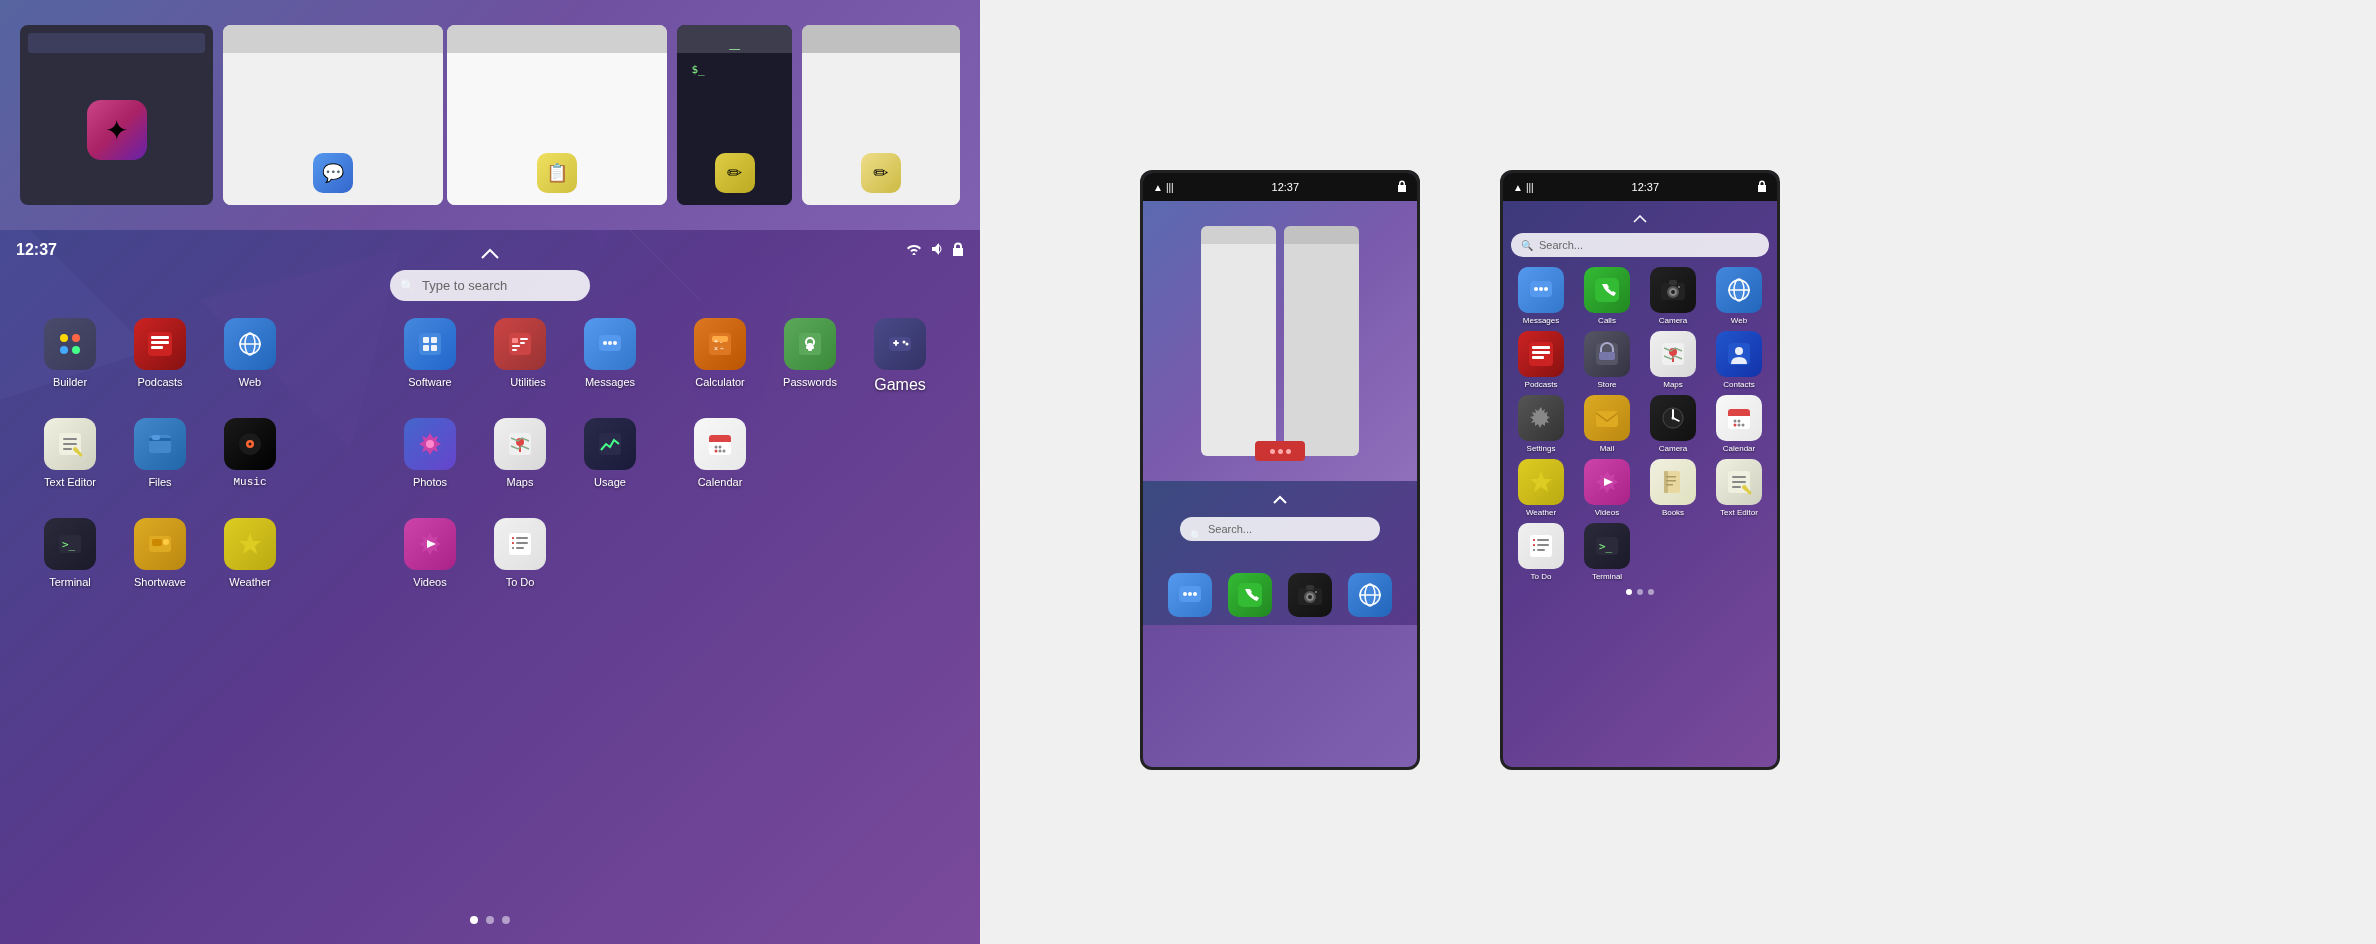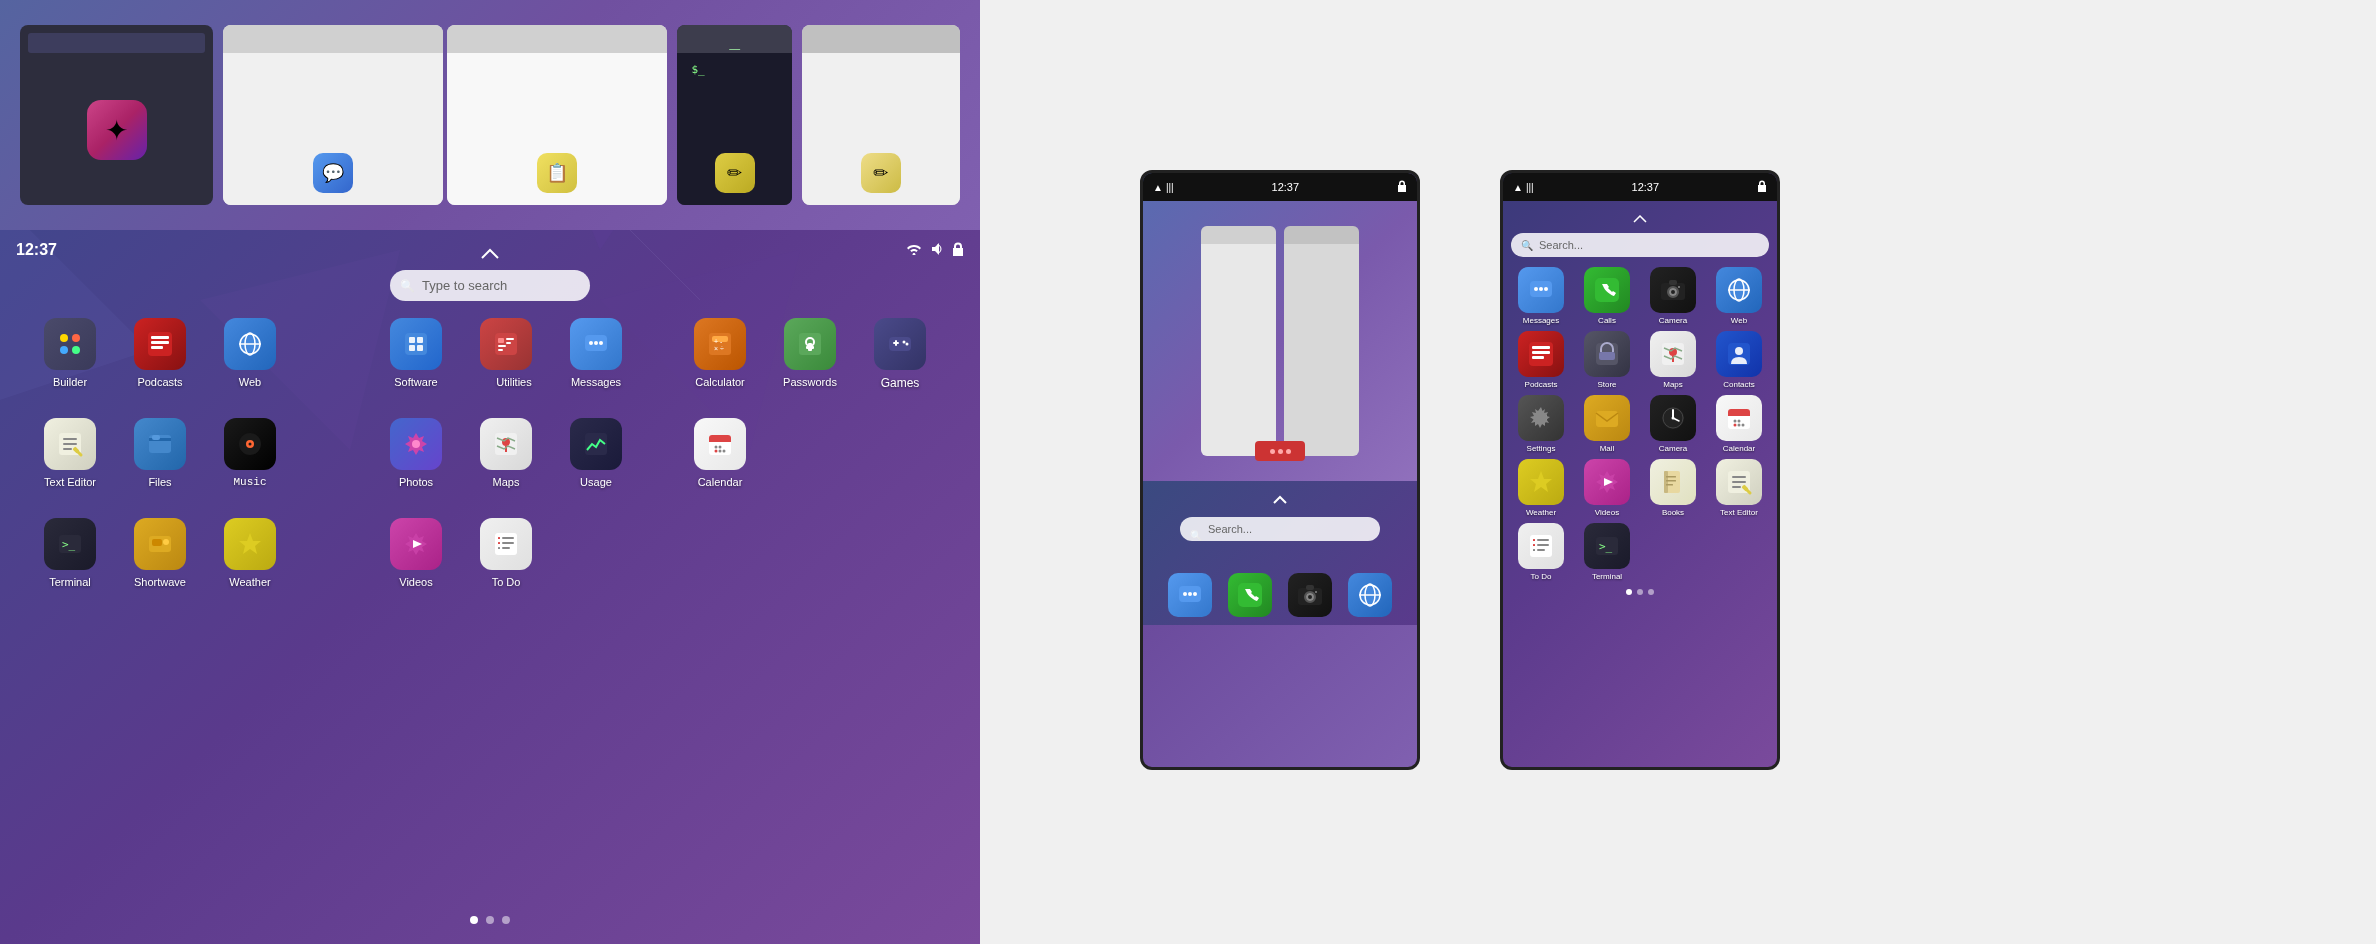--- a/index.html
+++ b/index.html
@@ -631,21 +631,21 @@
       <div class="app-item">
         <div style="width: 52px; height: 52px; border-radius: 12px; display: flex; align-items: center; justify-content: center; margin-bottom: 6px; background: linear-gradient(135deg, rgb(221, 204, 34), rgb(187, 170, 17));">
           <svg width="28" height="28" viewBox="0 0 28 28">
             <polygon points="14,3 17,11 25,11 19,16 21,24 14,19 7,24 9,16 3,11 11,11" fill="#ddcc22"></polygon>
           </svg>
         </div>
         <span class="app-label" style="font-size: 11px;">Weather</span>
       </div>
     </div>
 
-  <div style="position:absolute;top:310px;left:376px;display:grid;grid-template-columns:repeat(3,80px);grid-template-rows:repeat(3,90px);gap:10px;z-index:10;" id="app-grid-center">
+  <div style="position:absolute;top:310px;left:390px;display:grid;grid-template-columns:repeat(3,80px);grid-template-rows:repeat(3,90px);gap:10px;z-index:10;" id="app-grid-center">
       <div class="app-item">
         <div style="width: 52px; height: 52px; border-radius: 12px; display: flex; align-items: center; justify-content: center; margin-bottom: 6px; background: linear-gradient(135deg, rgb(68, 136, 221), rgb(34, 102, 204));">
           <svg width="28" height="28" viewBox="0 0 28 28">
             <rect x="3" y="3" width="22" height="22" rx="4" fill="#4488dd"></rect>
             <rect x="7" y="7" width="6" height="6" rx="1" fill="white" opacity="0.9"></rect>
             <rect x="15" y="7" width="6" height="6" rx="1" fill="white" opacity="0.9"></rect>
             <rect x="7" y="15" width="6" height="6" rx="1" fill="white" opacity="0.9"></rect>
             <rect x="15" y="15" width="6" height="6" rx="1" fill="white" opacity="0.9"></rect>
           </svg>
         </div>
@@ -759,21 +759,21 @@
       <div class="app-item">
         <div style="width: 52px; height: 52px; border-radius: 12px; display: flex; align-items: center; justify-content: center; margin-bottom: 6px; background: linear-gradient(135deg, rgb(74, 74, 138), rgb(51, 51, 102));">
           <svg width="28" height="28" viewBox="0 0 28 28">
             <rect x="3" y="7" width="22" height="14" rx="4" fill="#4a4a8a"></rect>
             <rect x="7" y="12" width="6" height="2" rx="1" fill="white"></rect>
             <rect x="9" y="10" width="2" height="6" rx="1" fill="white"></rect>
             <circle cx="18" cy="12" r="1.5" fill="white"></circle>
             <circle cx="21" cy="14" r="1.5" fill="white"></circle>
           </svg>
         </div>
-        <span class="app-label" style="font-size: 12px;">Games</span>
+        <span class="app-label" style="font-size: 16px;">Games</span>
       </div>
       <div class="app-item">
         <div style="width: 52px; height: 52px; border-radius: 12px; display: flex; align-items: center; justify-content: center; margin-bottom: 6px; background: linear-gradient(135deg, rgb(248, 248, 248), rgb(232, 232, 232));">
           <svg width="28" height="28" viewBox="0 0 28 28">
             <rect x="3" y="5" width="22" height="20" rx="3" fill="white"></rect>
             <rect x="3" y="5" width="22" height="7" rx="3" fill="#dd4444"></rect>
             <rect x="3" y="9" width="22" height="3" fill="#dd4444"></rect>
             <circle cx="10" cy="21" r="1.5" fill="#dd4444"></circle>
             <circle cx="14" cy="21" r="1.5" fill="#888"></circle>
             <circle cx="18" cy="21" r="1.5" fill="#888"></circle>

